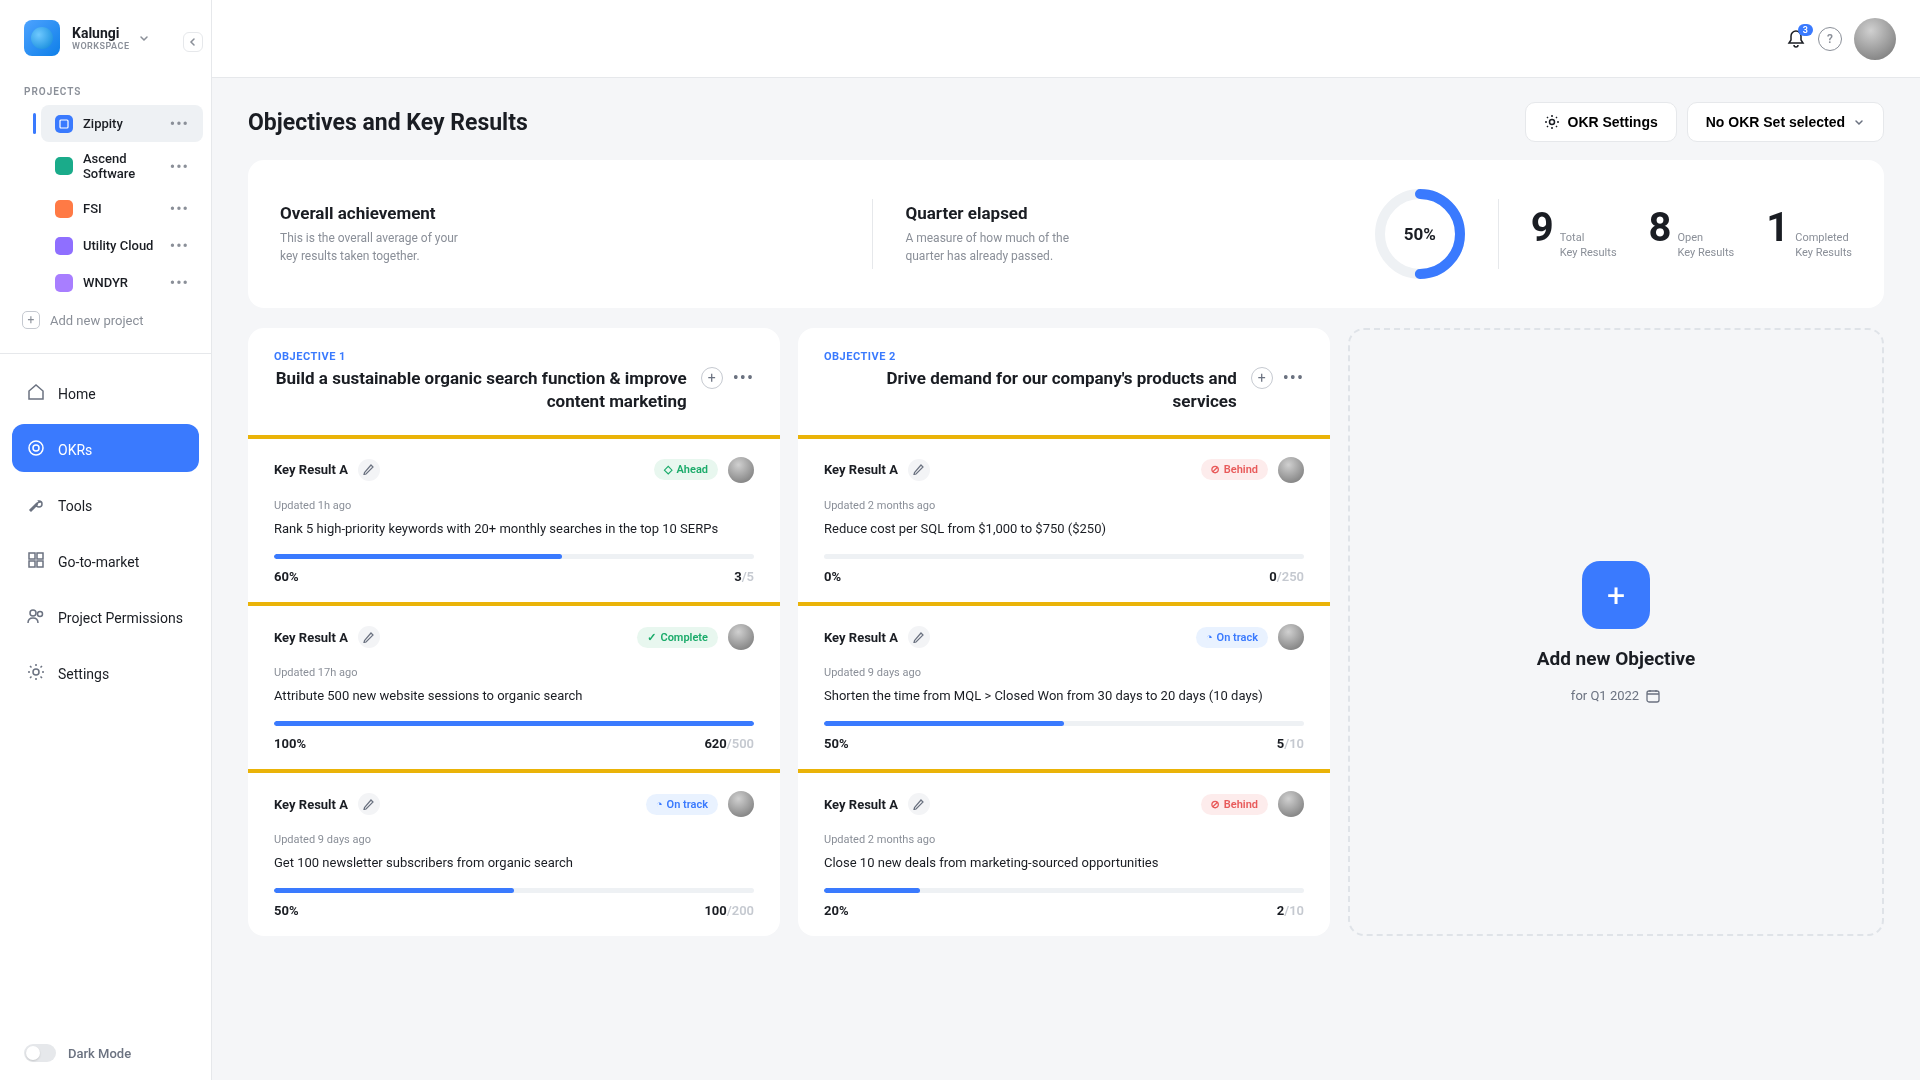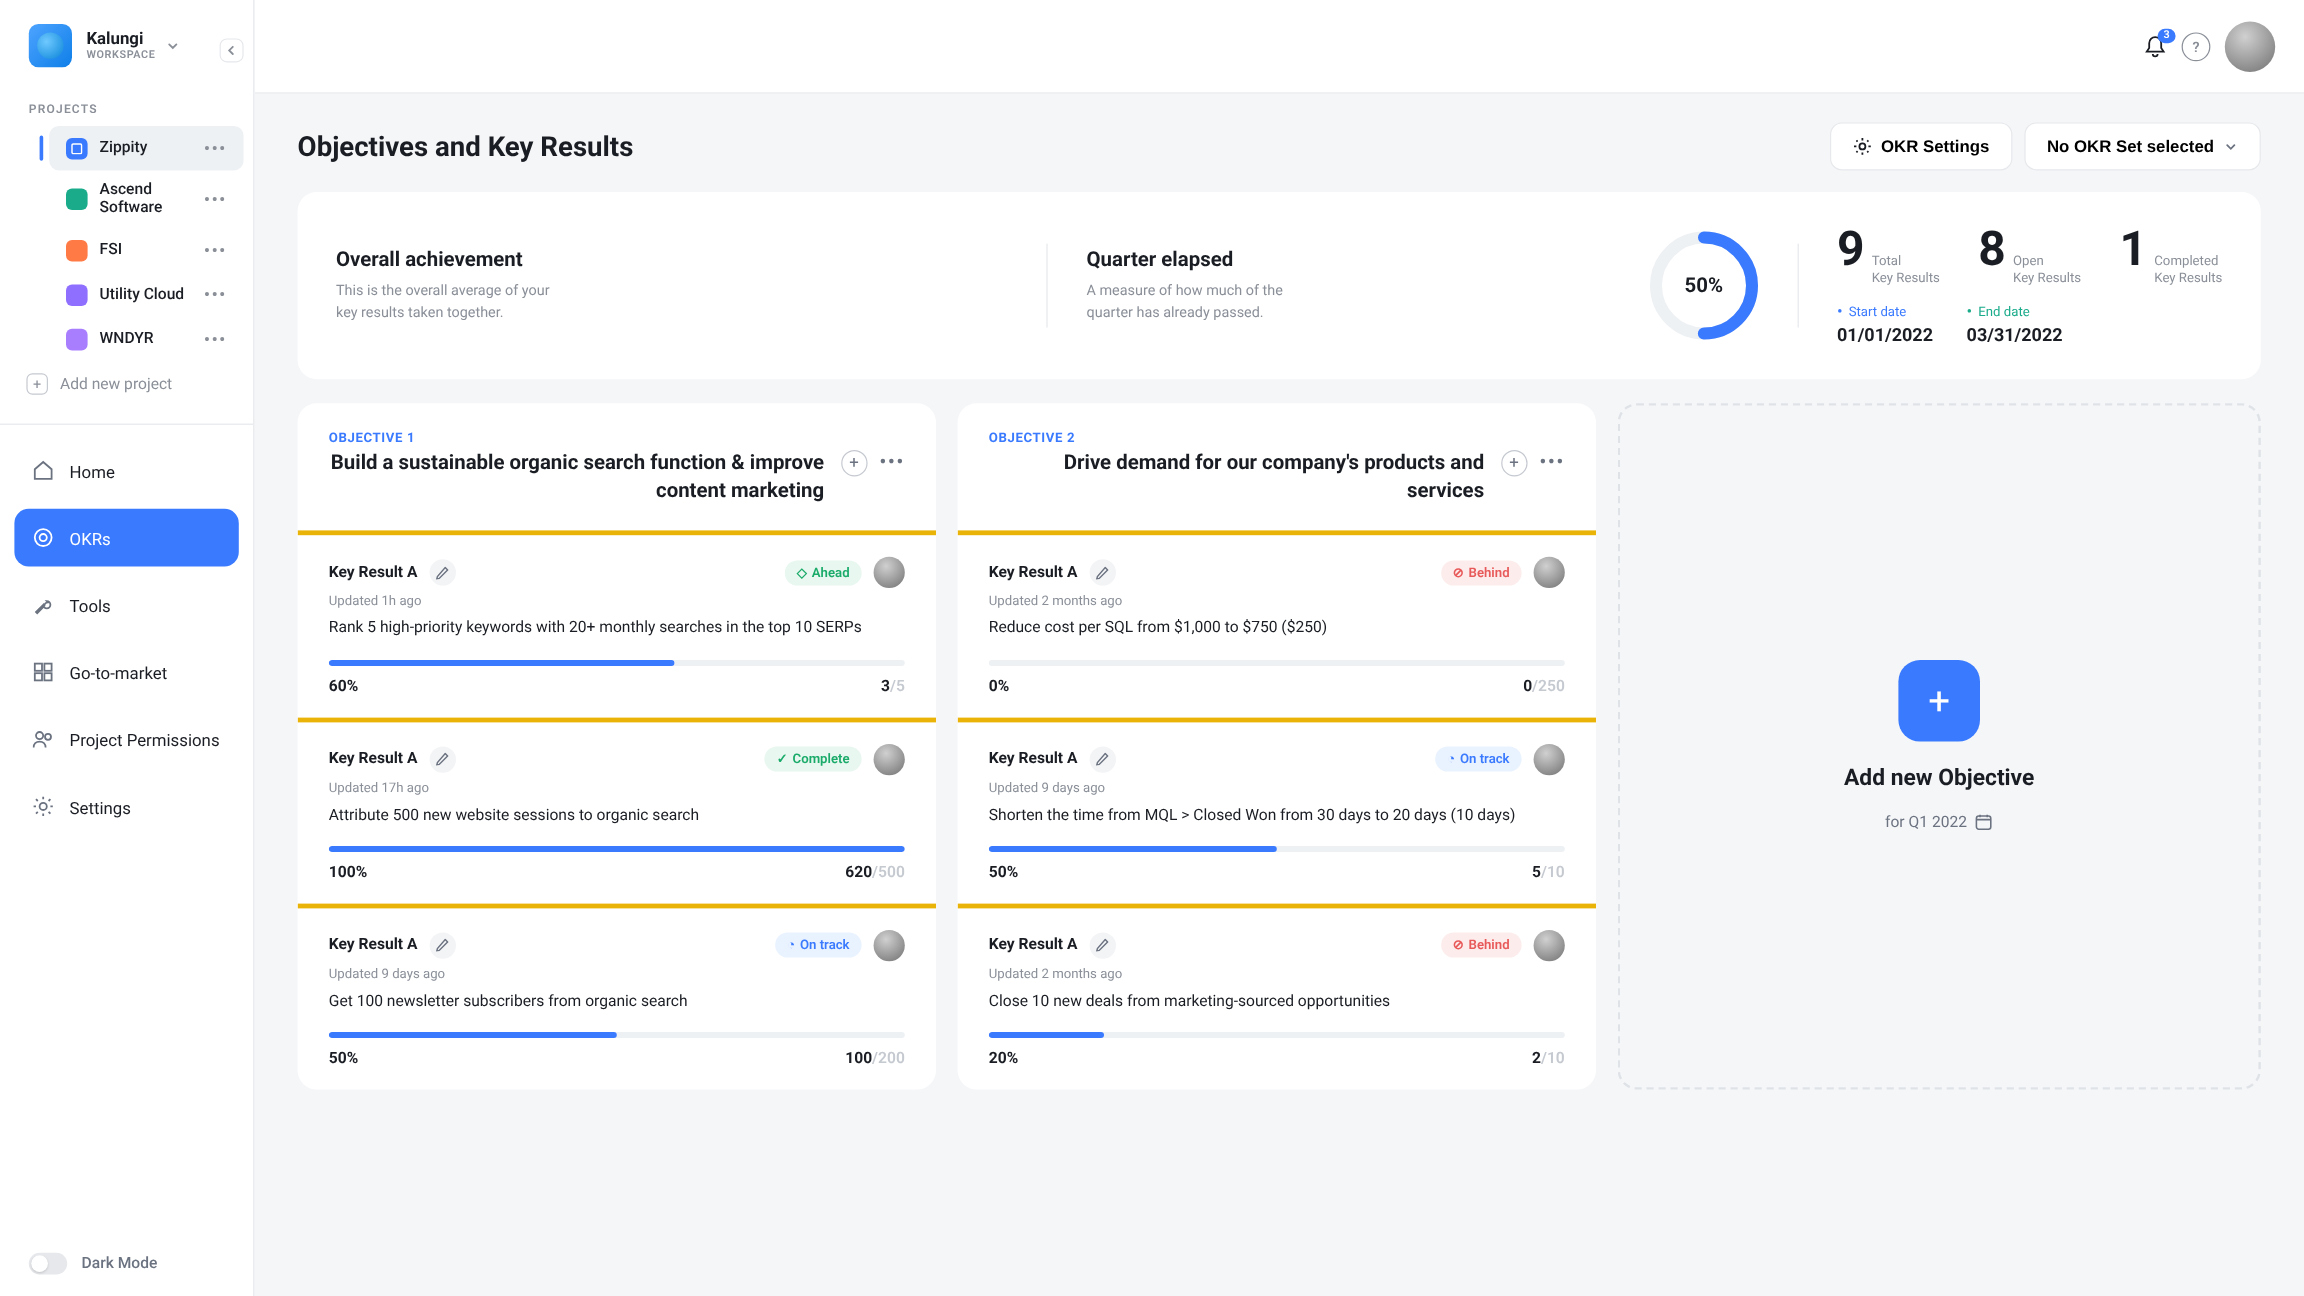--- a/index.html
+++ b/index.html
@@ -94,21 +94,21 @@
 .kr-head { display: flex; align-items: center; }
 .kr-name { font-size: 13px; font-weight: 700; }
 .edit-icon { width: 22px; height: 22px; border-radius: 50%; background: #f3f4f6; display: flex; align-items: center; justify-content: center; margin-left: 10px; cursor: pointer; }
 .kr-head-spacer { flex: 1; }
 .status-pill { font-size: 11px; font-weight: 600; padding: 4px 10px; border-radius: 12px; display: flex; align-items: center; gap: 4px; }
 .status-ahead { background: #e8f7ef; color: #1aab6a; }
 .status-complete { background: #e8f7ef; color: #1aab6a; }
 .status-ontrack { background: #e9f2ff; color: #3a7afe; }
 .status-behind { background: #fdecec; color: #e85a5a; }
 .kr-avatar { width: 26px; height: 26px; border-radius: 50%; background: radial-gradient(circle at 40% 30%, #d0d0d0, #707070); margin-left: 10px; }
-.kr-updated { font-size: 11px; color: #8a8f98; margin-top: 4px; }
+.kr-updated { font-size: 11px; color: #8a8f98; margin-top: 16px; }
 .kr-desc { font-size: 13px; margin-top: 8px; line-height: 1.4; }
 .progress-bar { height: 5px; background: #eef1f4; border-radius: 3px; margin-top: 16px; overflow: hidden; }
 .progress-fill { height: 100%; background: #3a7afe; border-radius: 3px; }
 .kr-stats { display: flex; justify-content: space-between; margin-top: 10px; font-size: 13px; font-weight: 700; }
 .kr-stats .frac { color: #c5c9d0; font-weight: 600; }
 
 .new-obj-card { flex: 1; border: 2px dashed #dfe3e8; border-radius: 16px; display: flex; flex-direction: column; align-items: center; justify-content: center; gap: 18px; cursor: pointer; }
 .plus-btn { width: 68px; height: 68px; background: #3a7afe; border-radius: 18px; display: flex; align-items: center; justify-content: center; color: #fff; font-size: 32px; }
 .new-obj-title { font-size: 19px; font-weight: 700; }
 .new-obj-sub { font-size: 13px; color: #6b7280; display: flex; align-items: center; gap: 6px; }
@@ -310,30 +310,20 @@
                   <div>Open</div>
                   <div>Key Results</div>
                 </div>
             </div>
             <div class="stat">
               <span class="stat-num">1</span>
               <div class="stat-label">
                   <div>Completed</div>
                   <div>Key Results</div>
                 </div>
-            </div>
-          </div>
-          <div class="dates-row">
-            <div class="date-item">
-              <div class="date-label start">Start date</div>
-              <div class="date-val">01/01/2022</div>
-            </div>
-            <div class="date-item">
-              <div class="date-label end">End date</div>
-              <div class="date-val">03/31/2022</div>
             </div>
           </div>
         </div>
       </div>
 
       <div class="objectives-row">
         <div class="obj-card">
           <div class="obj-header">
             <div class="obj-number">OBJECTIVE 1</div>
             <div class="obj-title-row">

